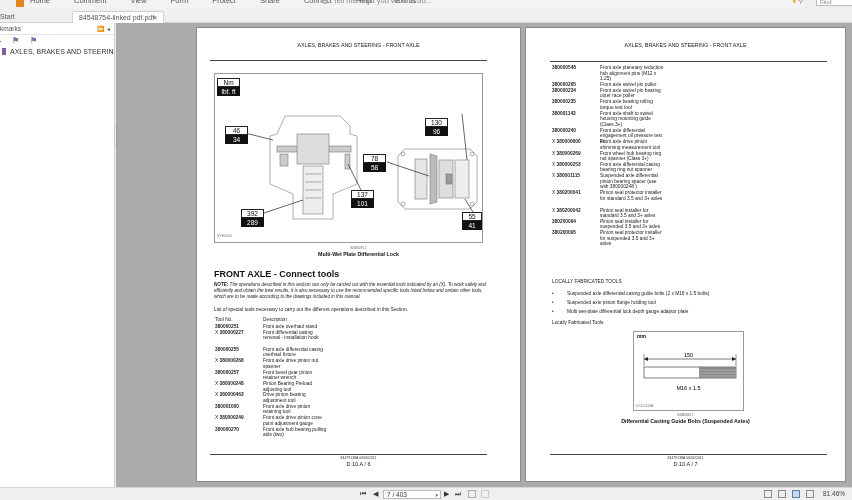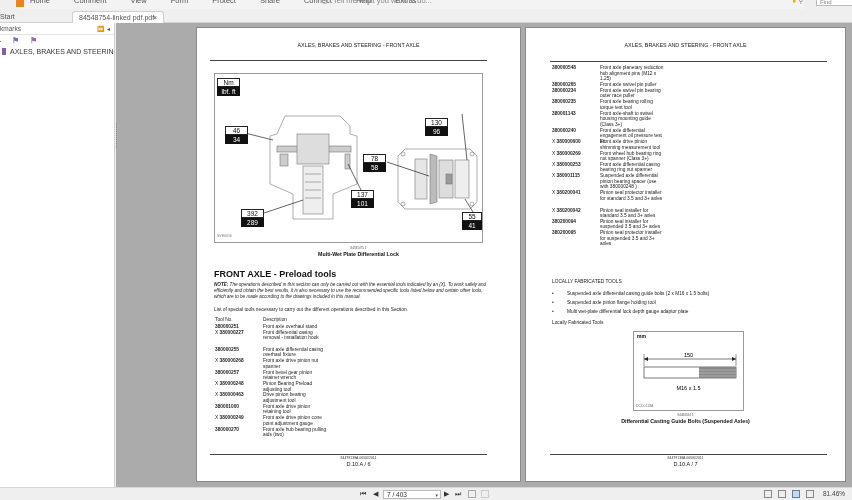--- a/index.html
+++ b/index.html
@@ -172,21 +172,21 @@
       </div>
       <div class="torque" style="left:247px;top:138px;width:20px;">
         <span class="top">55</span>
         <span class="bot">41</span>
       </div>
       <div class="fig-id" style="left:2px;top:160px;">SVE0016</div>
     </div>
     <div class="caption-num" style="top:218px;">84535075   1</div>
     <div class="caption" style="top:223px;">Multi-Wet Plate Differential Lock</div>
 
-    <h2 class="sect" style="left:17px;top:241px;">FRONT AXLE - Preload tools</h2>
+    <h2 class="sect" style="left:17px;top:241px;">FRONT AXLE - Connect tools</h2>
     <div class="note" style="left:17px;top:254px;width:280px;">
       <b>NOTE:</b>
       <span>The operations described in this section can only be carried out with the essential tools indicated by an (X). To work safely and efficiently and obtain the best results, it is also necessary to use the recommended specific tools listed below and certain other tools, which are to be made according to the drawings included in this manual.</span>
     </div>
     <div class="para" style="left:17px;top:279px;">List of special tools necessary to carry out the different operations described in this Section.</div>
     <div class="toolrow" style="left:18px;top:289px;">
       <span class="no thin">Tool No.</span>
       <span class="desc">Description</span>
     </div>
     <div id="left-tools">

